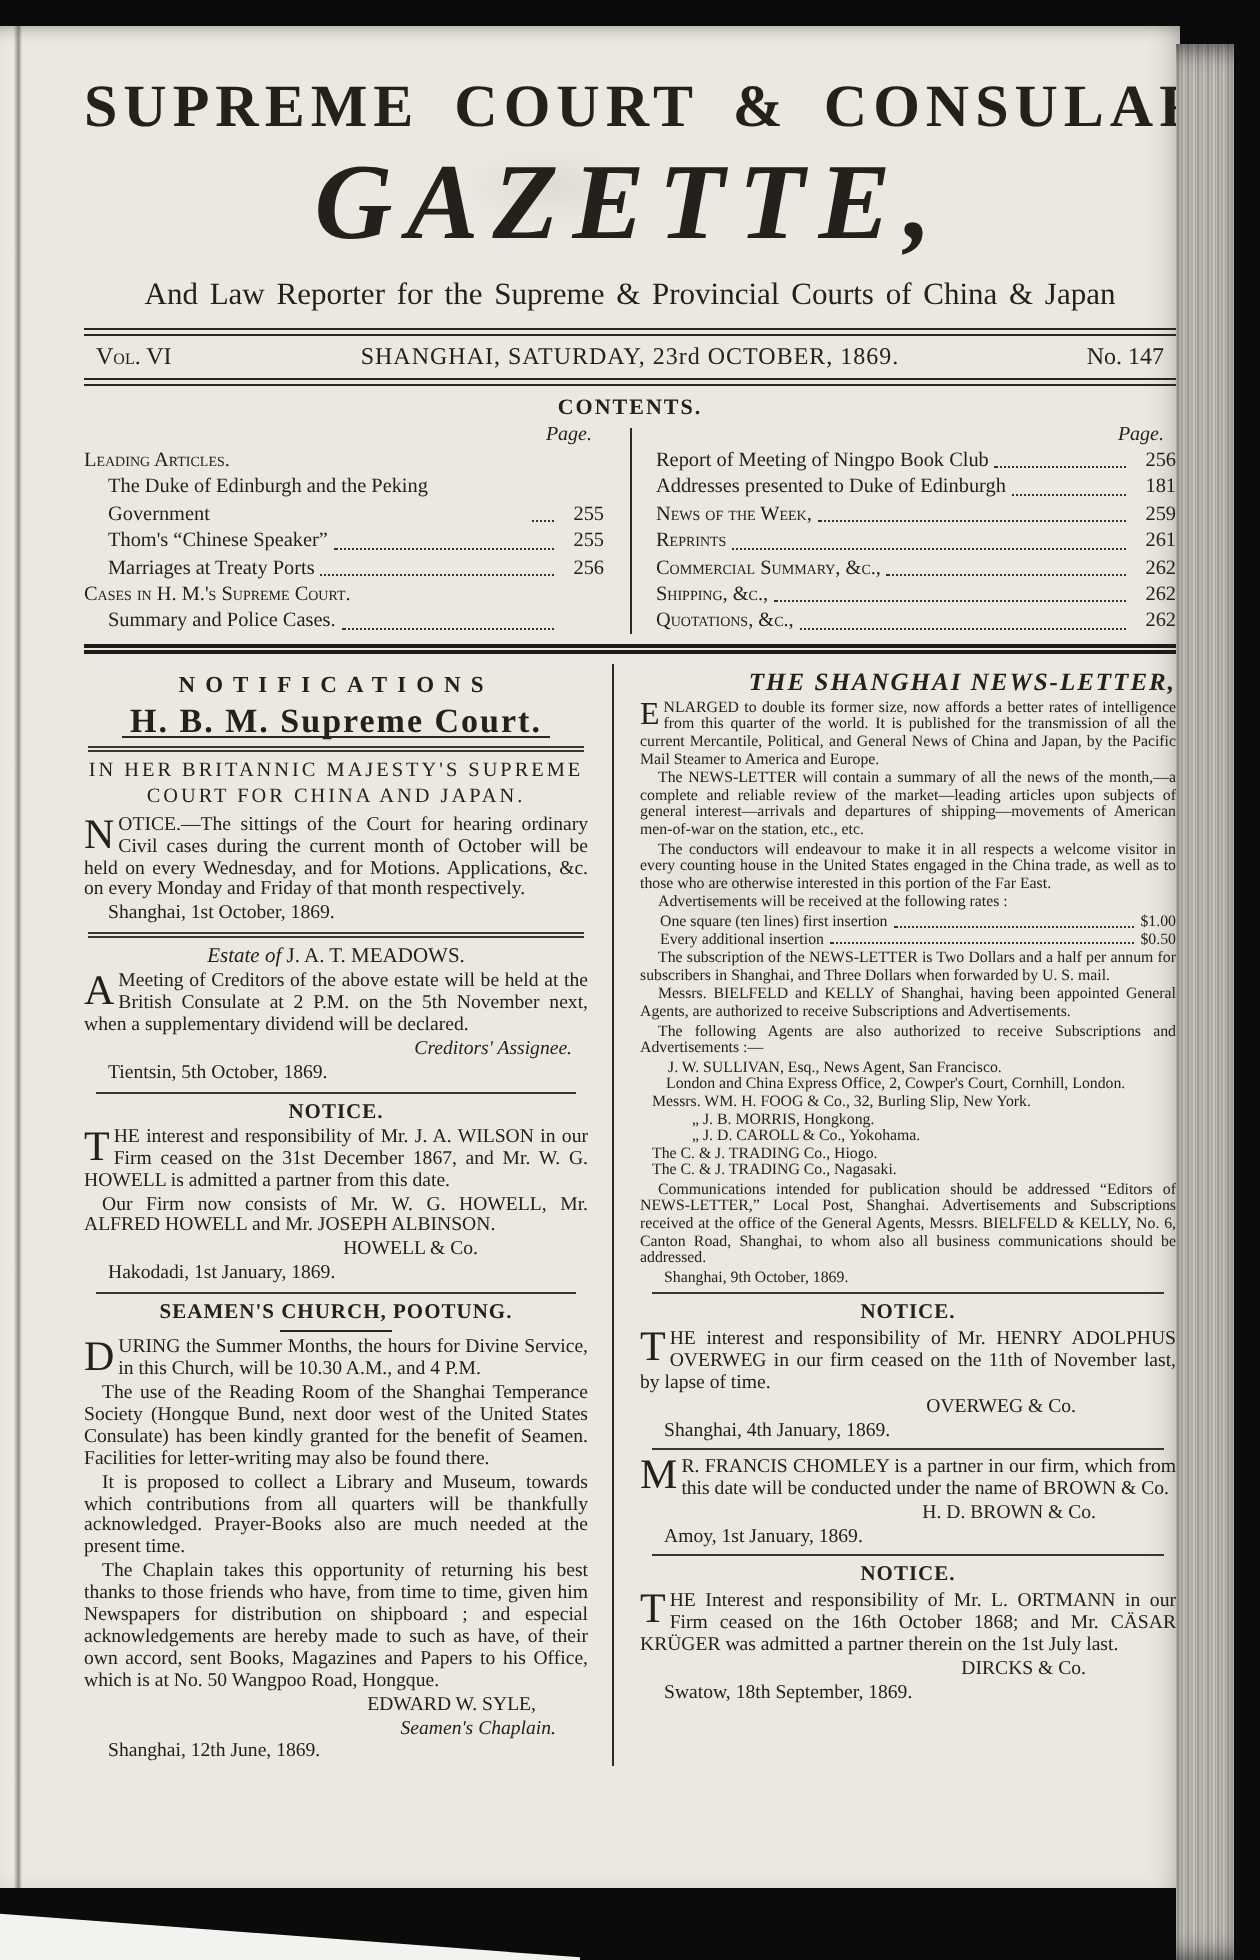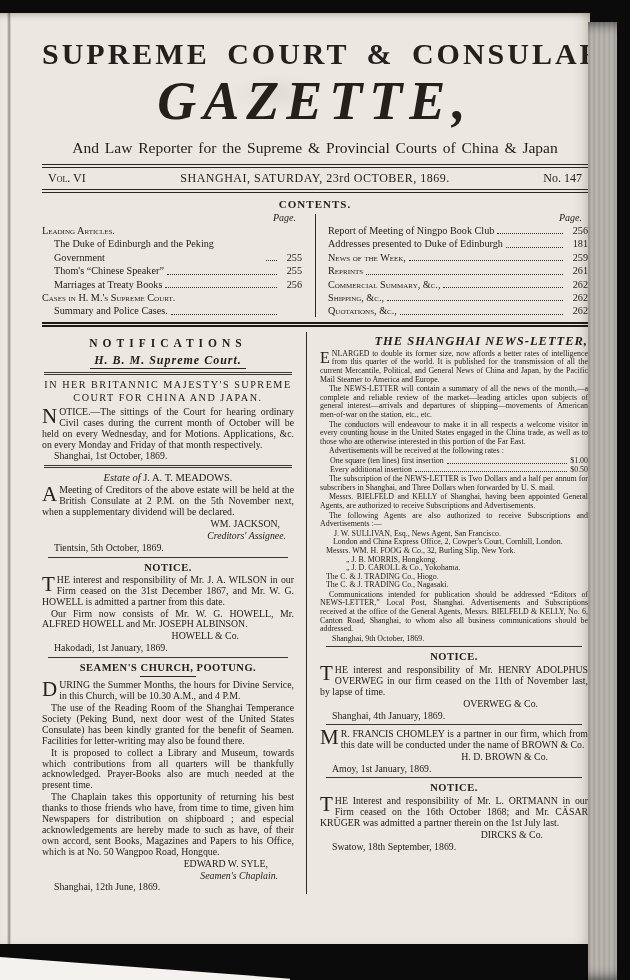--- a/index.html
+++ b/index.html
@@ -61,22 +61,22 @@
   .columns::before { content:""; position:absolute; left:264px; top:0; bottom:0; width:1px; background:#2e2b27; }
 
   .col-left { font-size:9.8px; line-height:10.9px; text-align:justify; }
   .col-right { font-size:9.8px; line-height:11px; text-align:justify; }
 
   .rule   { border-top:1px solid #3a3630; margin:3px 6px; }
   .rule-d { border-top:3px double #3a3630; margin:3px 2px; }
 
   .h-notifications { text-align:center; font-weight:bold; font-size:11.5px; letter-spacing:5px; line-height:14px; margin-top:4px; }
   .h-center { text-align:center; }
-  .h-hbm { display:inline-block; font-weight:bold; font-size:12px; line-height:13px; letter-spacing:1px;
-           border-bottom:1px solid #2a2723; padding:0 4px 1px; margin-top:4px;font-style:italic; }
+  .h-hbm { display:inline-block; font-weight:bold; font-size:17px; line-height:13px; letter-spacing:1px;
+           border-bottom:1px solid #2a2723; padding:0 4px 1px; margin-top:4px; }
   .h-court { text-align:center; font-size:10.2px; letter-spacing:1.5px; line-height:13px; margin-top:3px; }
   .h-sect { text-align:center; font-weight:bold; font-size:10.5px; letter-spacing:.5px; line-height:13px; margin-top:2px; }
   .h-estate { text-align:center; font-size:10.5px; line-height:13px; margin-top:2px; }
   .h-estate .it { font-style:italic; }
   .short-rule { width:56px; border-top:1.5px solid #2a2723; margin:2px auto 3px; }
 
   .para { margin:1px 0; }
   .para.indent { text-indent:9px; }
   .dc::first-letter { float:left; font-size:21px; line-height:16.5px; padding:1px 2px 0 0; font-weight:normal; }
 
@@ -133,21 +133,21 @@
             <span class="toc-label ind">The Duke of Edinburgh and the Peking Government</span>
             <span class="toc-dots"></span>
             <span class="toc-page">255</span>
           </div>
         <div class="toc-row">
             <span class="toc-label ind">Thom's “Chinese Speaker”</span>
             <span class="toc-dots"></span>
             <span class="toc-page">255</span>
           </div>
         <div class="toc-row">
-            <span class="toc-label ind">Marriages at Treaty Books</span>
+            <span class="toc-label ind">Marriages at Treaty Ports</span>
             <span class="toc-dots"></span>
             <span class="toc-page">256</span>
           </div>
         <div class="toc-row">
             <span class="toc-label sc">Cases in H. M.'s Supreme Court.</span>
           </div>
         <div class="toc-row">
             <span class="toc-label ind">Summary and Police Cases.</span>
             <span class="toc-dots"></span>
             <span class="toc-page"></span>
@@ -207,36 +207,35 @@
         <div class="h-court" style="margin-top:0">COURT FOR CHINA AND JAPAN.</div>
         <div class="para dc" style="margin-top:3px">NOTICE.—The sittings of the Court for hearing ordinary Civil cases during the current month of October will be held on every Wednesday, and for Motions. Applications, &amp;c. on every Monday and Friday of that month respectively.</div>
         <div class="dateline">Shanghai, 1st October, 1869.</div>
         <div class="rule-d"></div>
 
         <div class="h-estate">
           <span class="it">Estate of</span>
           <span>J. A. T. MEADOWS.</span>
         </div>
         <div class="para dc">A Meeting of Creditors of the above estate will be held at the British Consulate at 2 P.M. on the 5th November next, when a supplementary dividend will be declared.</div>
-        <div class="sig pr14">WM. JACKSON,</div>
         <div class="sig it pr8">Creditors' Assignee.</div>
         <div class="dateline">Tientsin, 5th October, 1869.</div>
         <div class="rule"></div>
 
         <div class="h-sect">NOTICE.</div>
         <div class="para dc">THE interest and responsibility of Mr. J. A. WILSON in our Firm ceased on the 31st December 1867, and Mr. W. G. HOWELL is admitted a partner from this date.</div>
         <div class="para indent">Our Firm now consists of Mr. W. G. HOWELL, Mr. ALFRED HOWELL and Mr. JOSEPH ALBINSON.</div>
         <div class="sig pr55">HOWELL &amp; Co.</div>
         <div class="dateline">Hakodadi, 1st January, 1869.</div>
         <div class="rule"></div>
 
         <div class="h-sect">SEAMEN'S CHURCH, POOTUNG.</div>
         <div class="short-rule"></div>
         <div class="para dc">DURING the Summer Months, the hours for Divine Service, in this Church, will be 10.30 A.M., and 4 P.M.</div>
-        <div class="para indent">The use of the Reading Room of the Shanghai Temperance Society (Peking Bund, next door west of the United States Consulate) has been kindly granted for the benefit of Seamen.   Facilities for letter-writing may also be found there.</div>
+        <div class="para indent">The use of the Reading Room of the Shanghai Temperance Society (Hongque Bund, next door west of the United States Consulate) has been kindly granted for the benefit of Seamen.   Facilities for letter-writing may also be found there.</div>
         <div class="para indent">It is proposed to collect a Library and Museum, towards which contributions from all quarters will be thankfully acknowledged.  Prayer-Books also are much needed at the present time.</div>
         <div class="para indent">The Chaplain takes this opportunity of returning his best thanks to those friends who have, from time to time, given him Newspapers for distribution on shipboard ; and especial acknowledgements are hereby made to such as have, of their own accord, sent Books, Magazines and Papers to his Office, which is at No. 50 Wangpoo Road, Hongque.</div>
         <div class="sig pr26">EDWARD W. SYLE,</div>
         <div class="sig it pr16">Seamen's Chaplain.</div>
         <div class="dateline">Shanghai, 12th June, 1869.</div>
       </div>
 
       <div class="col-right">
         <div class="h-ad">THE SHANGHAI NEWS-LETTER,</div>
         <div class="ad">

